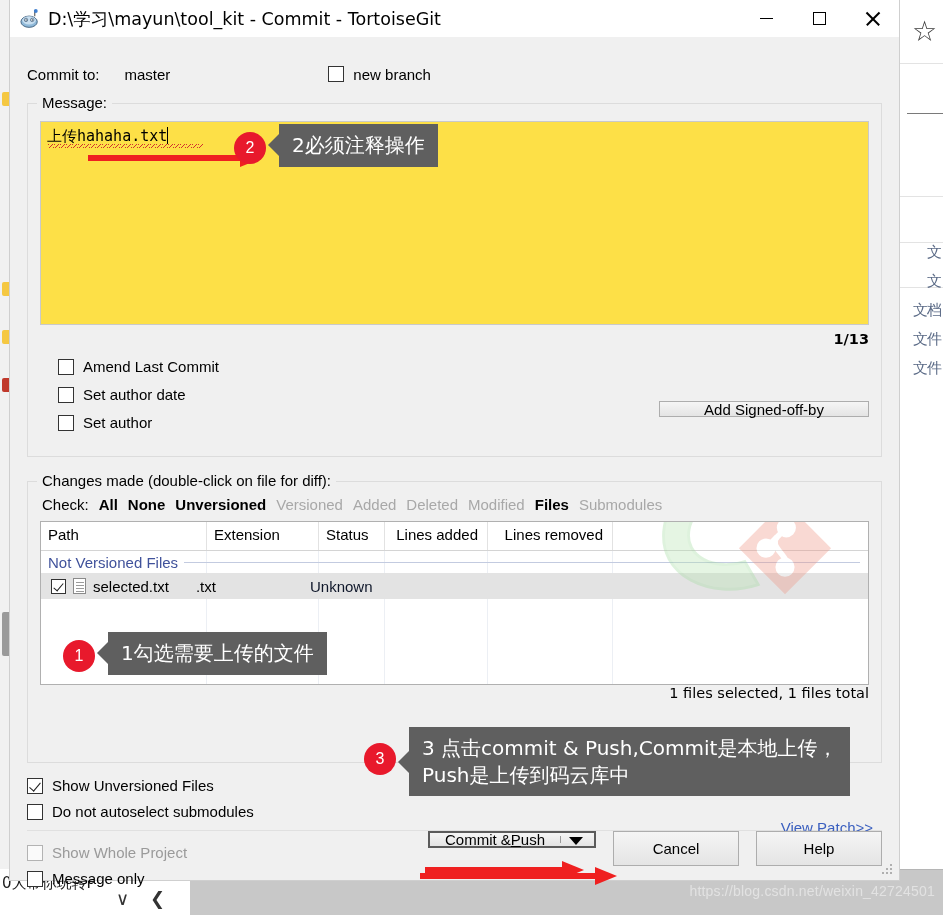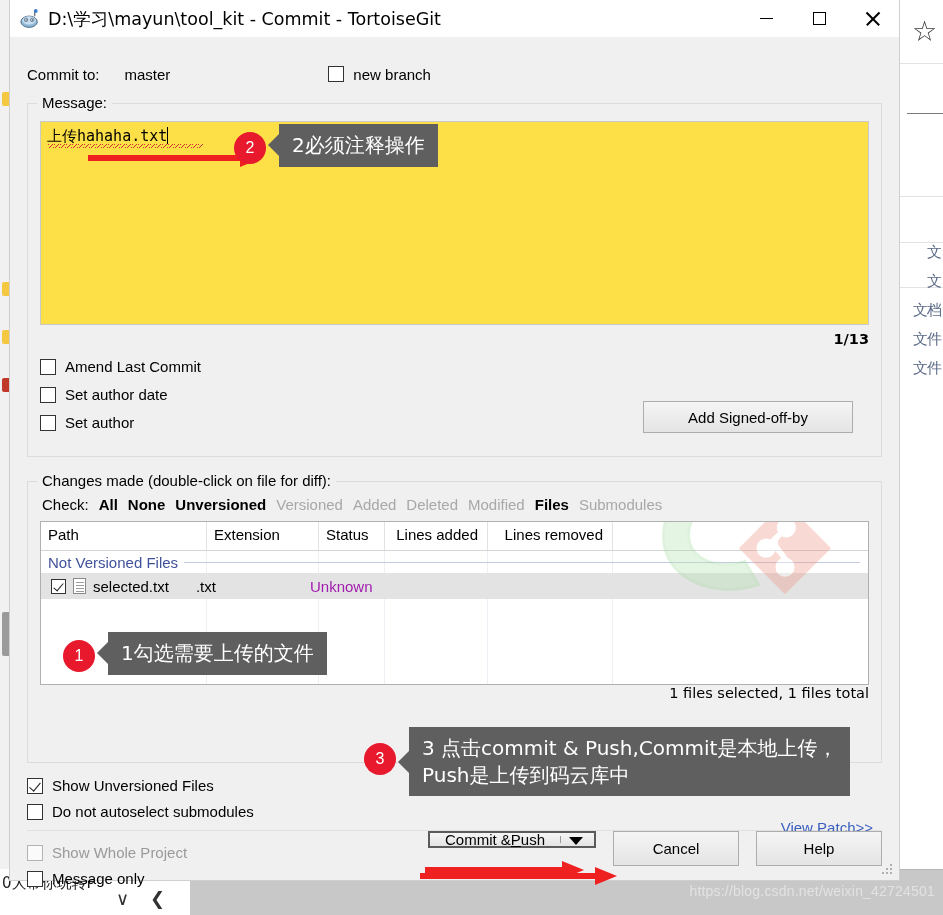--- a/index.html
+++ b/index.html
@@ -186,34 +186,34 @@
   .caret {
     display: inline-block; width: 1px; height: 17px;
     background: #000; vertical-align: -3px;
   }
   .counter {
     text-align: right; font-size: 14.5px; color: #000;
     margin-top: 6px; font-weight: bold;
     font-family: "DejaVu Sans", sans-serif;
   }
   .opts { margin-top: 4px; }
-  .opts .cbrow { margin-top: 11px; }
+  .opts .cbrow { margin-top: 11px; margin-left: 18px; }
   .signedoff-row { position: relative; height: 0; }
 
   .btn {
     background: linear-gradient(#f5f5f5, #e4e4e4);
     border: 1px solid #adadad;
     font-size: 15px; color: #000;
     font-family: "Liberation Sans", sans-serif;
     display: flex; align-items: center; justify-content: center;
     cursor: default;
   }
   #btn-signedoff {
-    position: absolute; right: 16px; top: -30px;
-    width: 210px; height: 32px;
+    position: absolute; right: 0; top: -30px;
+    width: 210px; height: 16px;
   }
 
   
   #changes-group { margin-top: 24px; padding-top: 12px; height: 282px; }
   .checkrow {
     display: flex; align-items: flex-end; gap: 10px;
     font-size: 15px; margin: 2px 0 8px 2px;
   }
   .checkrow .k { color: #000; }
   .clink { font-weight: bold; color: #000; cursor: pointer; }
@@ -253,21 +253,21 @@
     flex: 1; height: 1px; background: #c3cbe0; margin-right: 8px;
   }
   .filerow {
     display: flex; align-items: center; gap: 7px;
     height: 26px; padding-left: 10px;
     background: #e3e3e3;
     position: relative;
   }
   .filerow .name { font-size: 15px; color: #000; }
   .filerow .ext  { font-size: 15px; color: #000; margin-left: 20px; }
-  .filerow .status { font-size: 15px; color: #a21caf; position: absolute; left: 269px; }
+  .filerow .status { font-size: 15px; color: #0f172a; position: absolute; left: 269px; }
   .doc-icon {
     width: 13px; height: 16px; background: #fff;
     border: 1px solid #8a8a8a; position: relative; flex: none;
   }
   .doc-icon::after {
     content: ""; position: absolute; left: 2px; top: 3px;
     width: 8px; height: 1px; box-shadow: 0 0 0 0 #9b9b9b,
       0 3px 0 0 #9b9b9b, 0 6px 0 0 #9b9b9b, 0 9px 0 0 #9b9b9b;
     background: #9b9b9b;
   }

